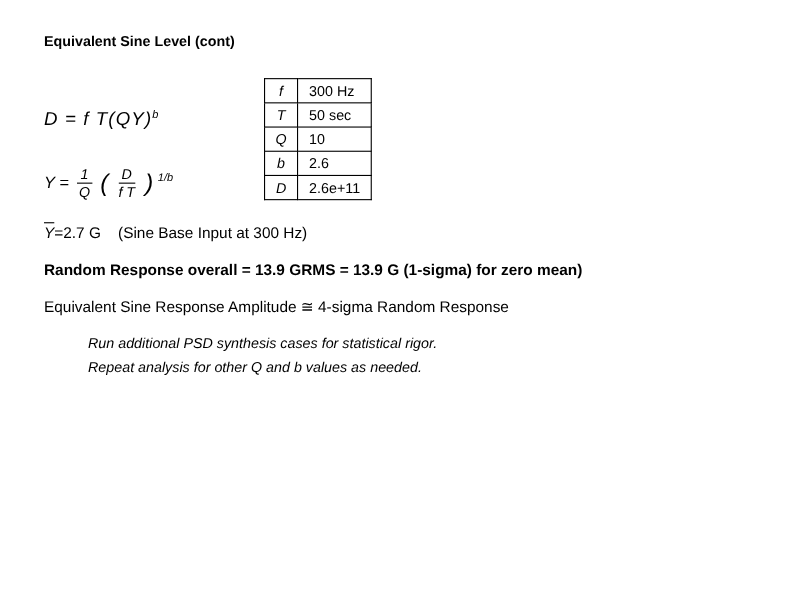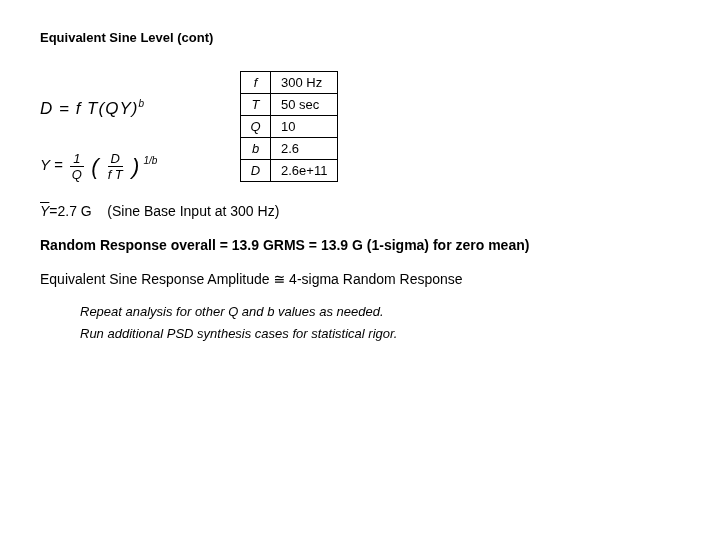--- a/index.html
+++ b/index.html
@@ -175,16 +175,16 @@
 
   <div style="margin-top:10px;font-weight:bold;">
     <div class="result-line">Random Response overall  =  13.9 GRMS  =  13.9 G  (1-sigma)   for zero mean)</div>
   </div>
 
   <div style="margin-top:6px;">
     <div class="result-line">Equivalent Sine Response Amplitude  ≅  4-sigma Random Response</div>
   </div>
 
   <div style="margin-top:10px;">
+    <div class="italic-note">Run additional PSD synthesis cases for statistical rigor.</div>
     <div class="italic-note">Repeat analysis for other Q and b values as needed.</div>
-    <div class="italic-note">Run additional PSD synthesis cases for statistical rigor.</div>
   </div>
 </div>
 
 </body></html>

